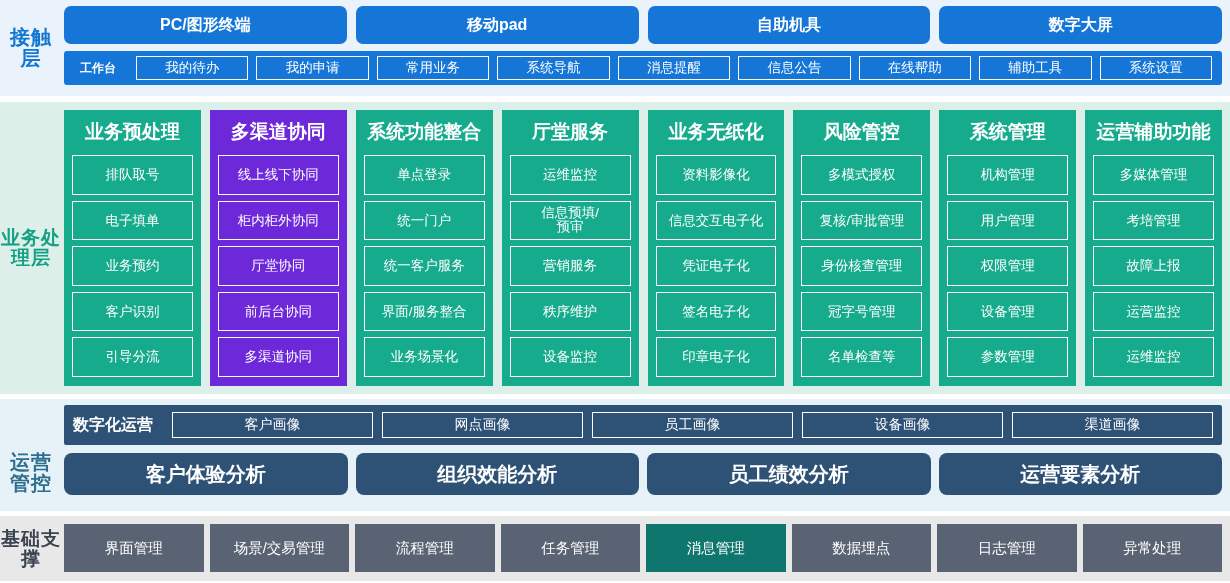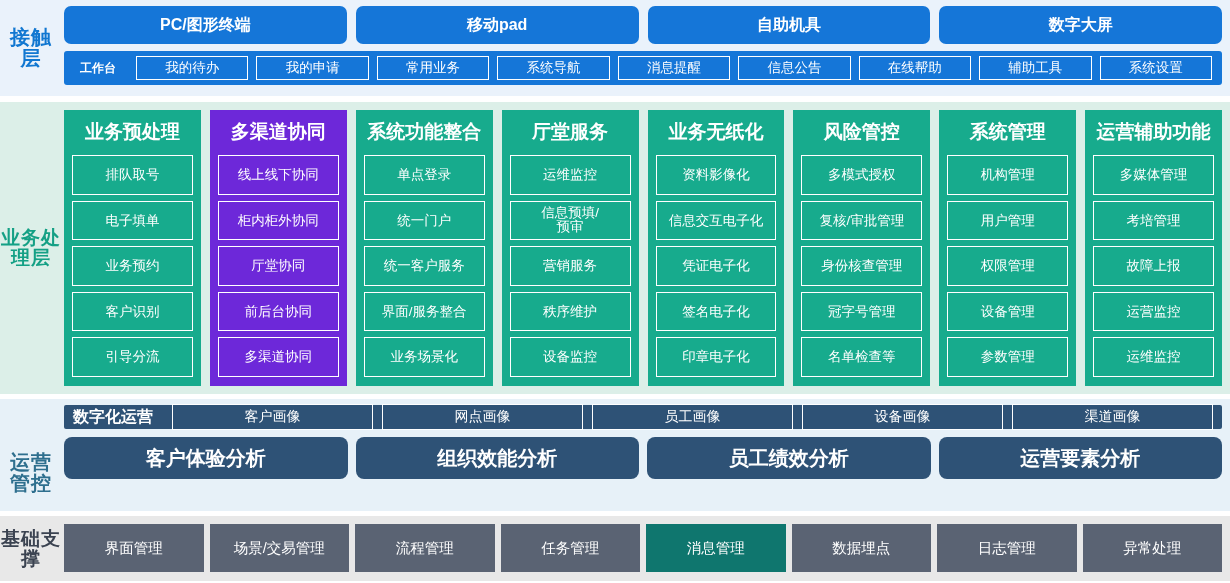--- a/index.html
+++ b/index.html
@@ -71,21 +71,21 @@
     flex: 1 1 0; min-height: 30px;
     display: flex; align-items: center; justify-content: center;
     text-align: center; padding: 14px 1px;
   }
   .biz-item.two-line { line-height: 1.1; }
 
   
   #layer-ops { height: 112px; background: #e7f1f8; }
   #layer-ops .layer-label { color: #2e6f8e; margin-top: 36px; }
   .ops-portrait-bar {
-    background: #2e5276; height: 24px; border-radius: 2px;
+    background: #2e5276; height: 40px; border-radius: 2px;
     display: flex; align-items: center; gap: 9px; padding: 0 9px;
     margin-bottom: 8px;
   }
   .ops-portrait-title {
     color: #fff; font-size: 16px; font-weight: bold;
     white-space: nowrap; padding-right: 10px;
   }
   .ops-chip {
     flex: 1 1 0; height: 26px;
     border: 1px solid #ffffff; color: #fff; font-size: 14px;

